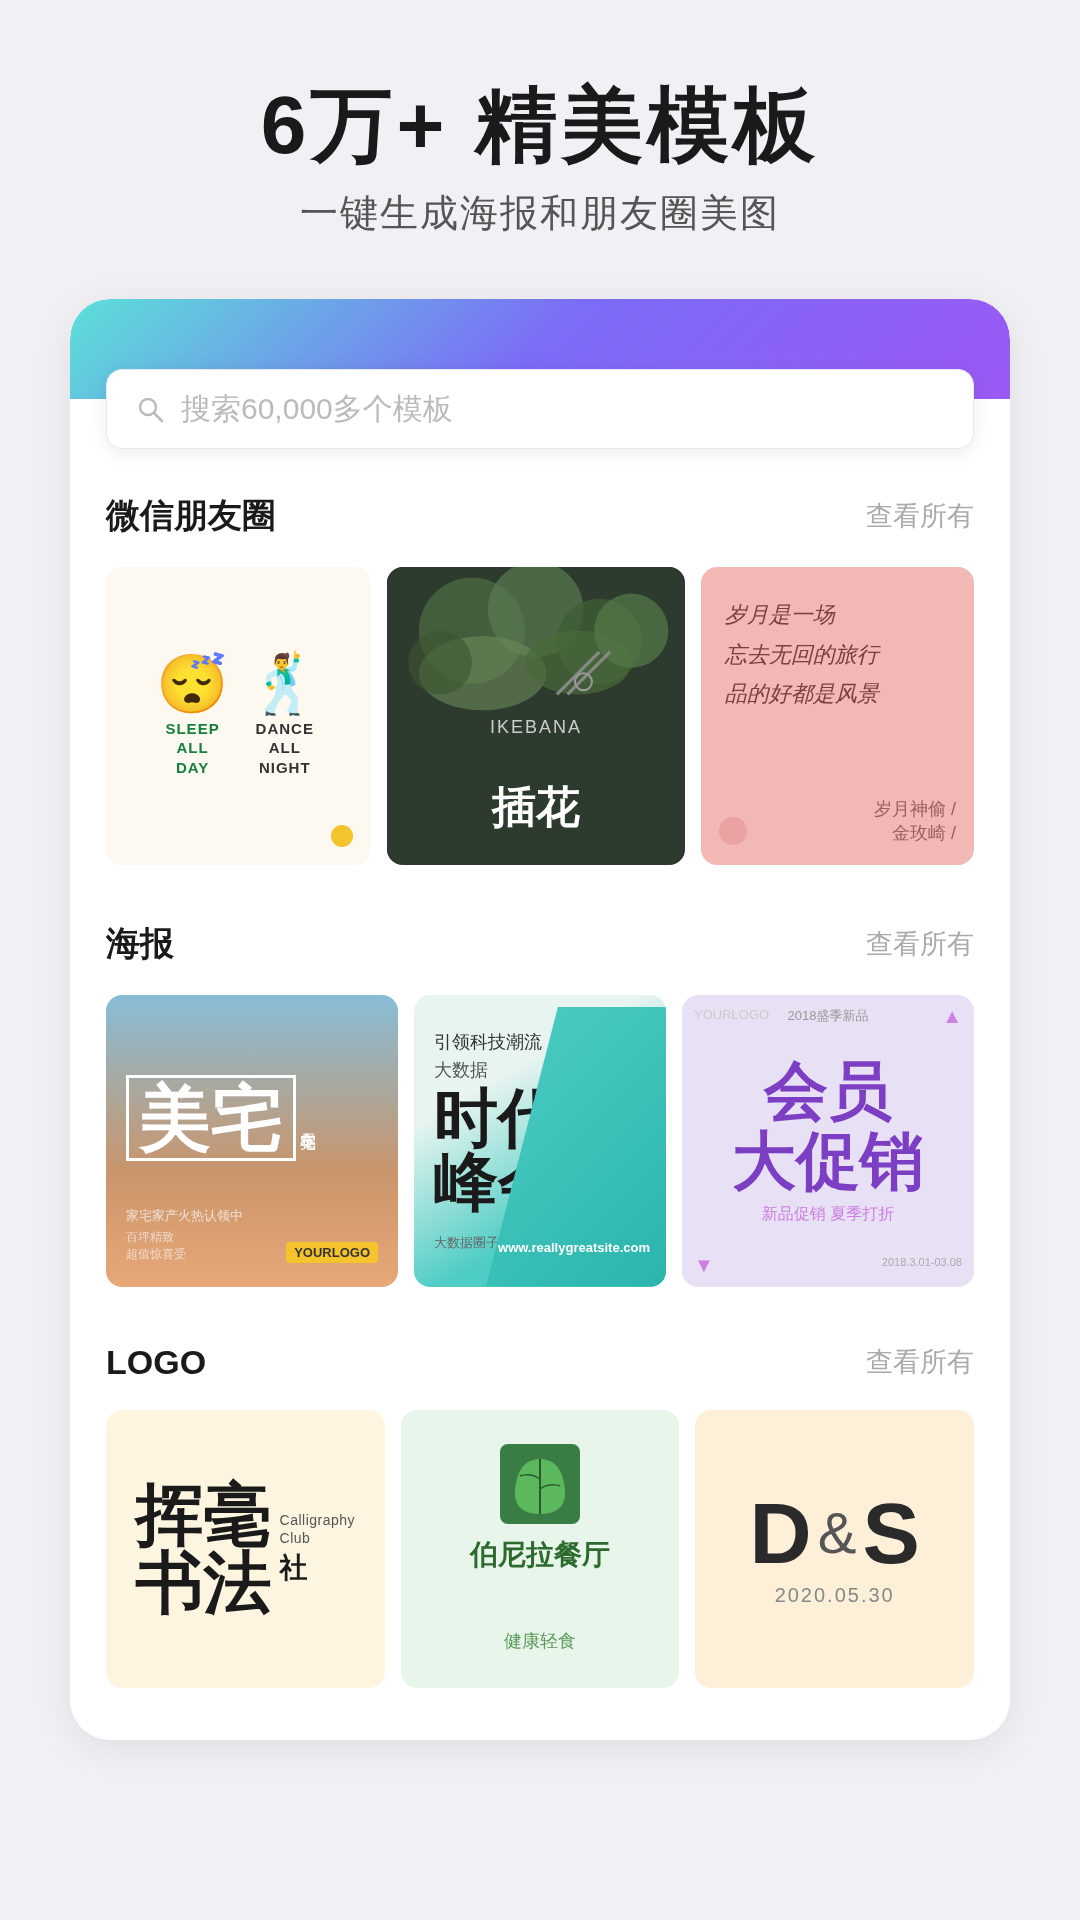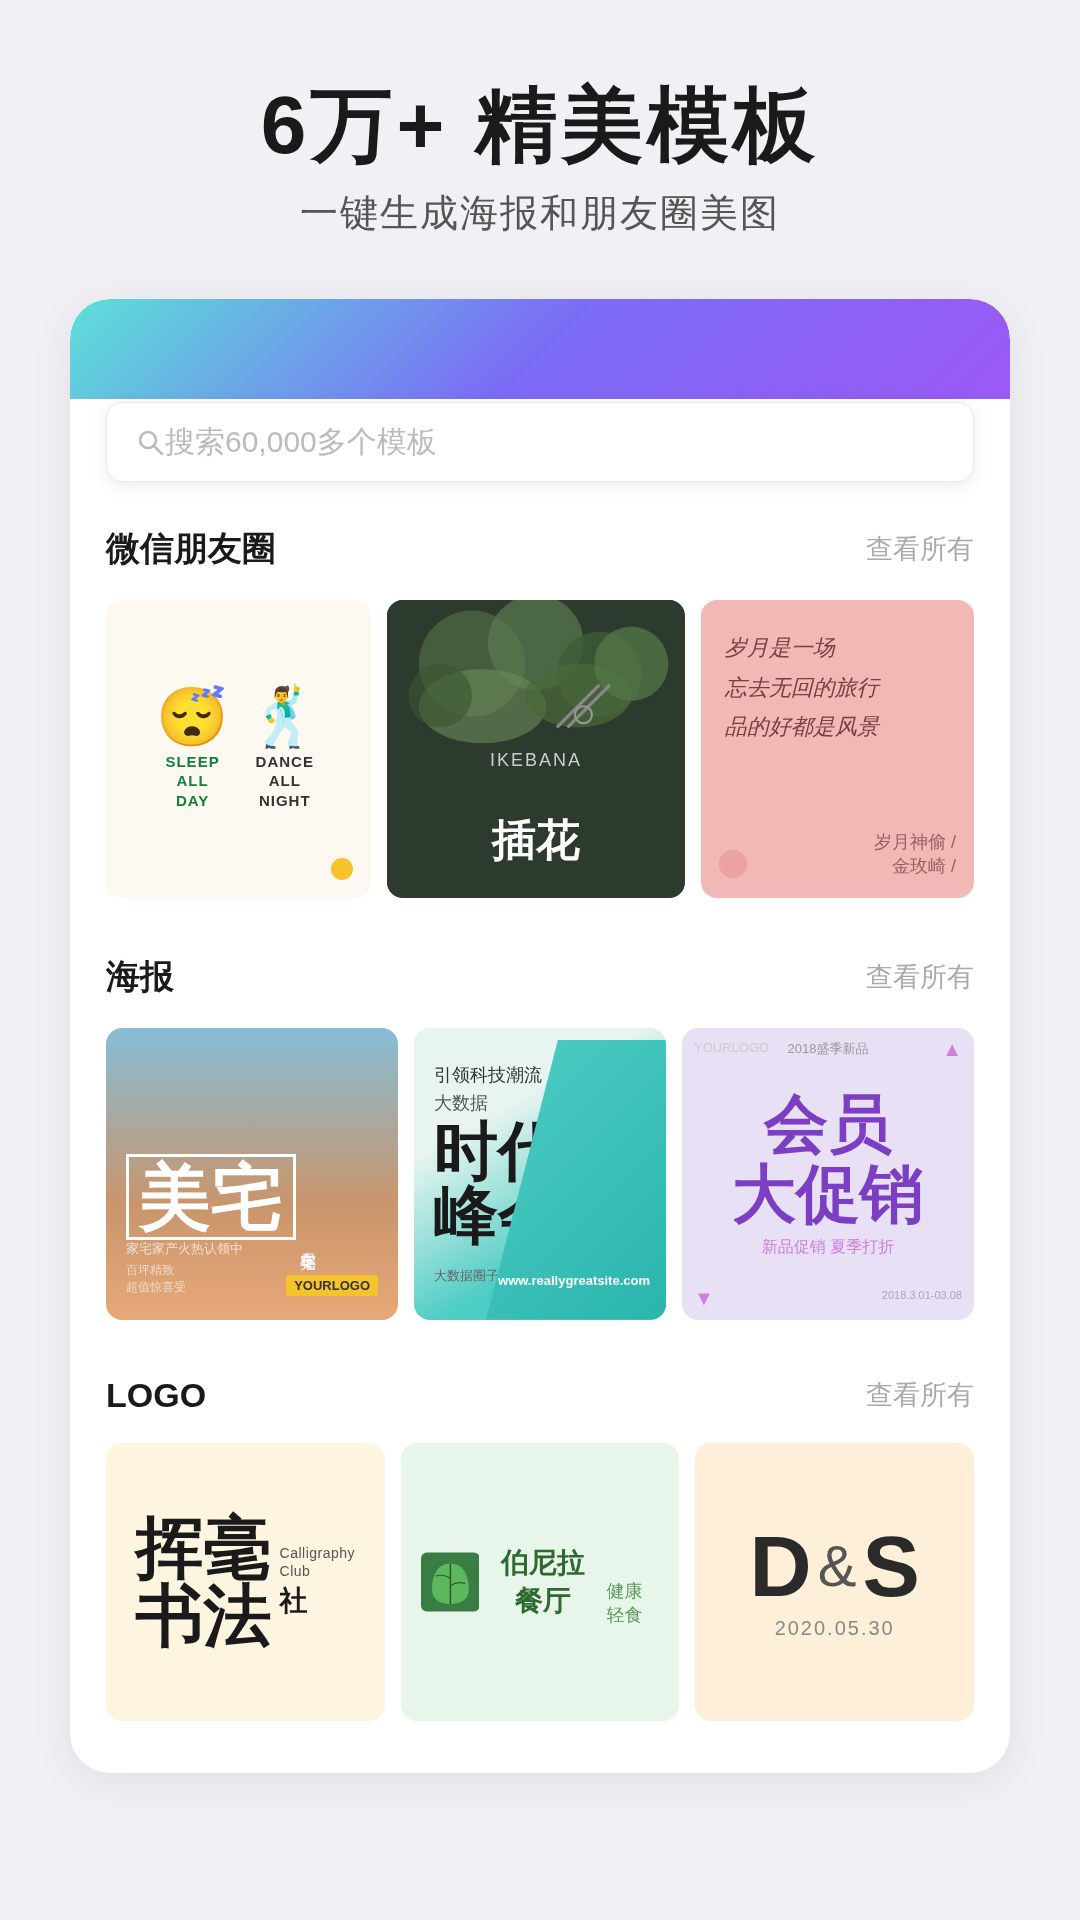--- a/index.html
+++ b/index.html
@@ -63,22 +63,22 @@
     }
     .search-bar {
       width: 100%;
       height: 80px;
       background: #fff;
       border-radius: 16px;
       border: 1.5px solid #e8e8f0;
       display: flex;
       align-items: center;
       padding: 0 28px;
+      gap: 16px;
       box-shadow: 0 4px 20px rgba(0,0,0,0.08);
-      margin-top: 33px;
     }
     .search-icon-svg {
       width: 30px;
       height: 30px;
       flex-shrink: 0;
     }
     .search-placeholder {
       font-size: 30px;
       color: #bbb;
     }
@@ -212,20 +212,21 @@
       display: flex;
       flex-direction: column;
       align-items: center;
       justify-content: center;
       padding: 20px;
     }
 
     .logo-card-2 {
       background: #e8f5ea;
       display: flex;
+      flex-direction: column;
       align-items: center;
       justify-content: center;
       padding: 20px;
       gap: 12px;
     }
     .logo-card-2-icon {
       width: 80px;
       height: 80px;
     }
     .logo-card-2-name {
@@ -346,21 +347,21 @@
   </div>
 
   <div class="section">
     <div class="section-header">
       <span class="section-title">海报</span>
       <span class="section-link">查看所有</span>
     </div>
     <div class="template-grid">
 
       <div class="template-card poster-card-1">
-        <div style="display:flex; align-items:flex-end; flex:1; padding-top:10px;">
+        <div style="display:flex; align-items:center; flex:1; padding-top:10px;">
           <div style="font-size:72px; font-weight:900; color:#fff; border:3px solid #fff; padding:4px 10px; line-height:1;">美宅</div>
           <div style="font-size:16px; color:rgba(255,255,255,0.85); writing-mode:vertical-rl; line-height:1.5; padding-top:4px;">尽美宅在宅宅</div>
         </div>
         <div style="font-size:13px; color:rgba(255,255,255,0.7); margin-bottom:4px;">家宅家产火热认领中</div>
         <div style="display:flex; justify-content:space-between; align-items:flex-end;">
           <div style="font-size:12px; color:rgba(255,255,255,0.6);">百坪精致<br>超值惊喜受</div>
           <div style="background:#f5c42c; color:#333; font-size:13px; font-weight:700; padding:3px 8px; border-radius:3px;">YOURLOGO</div>
         </div>
       </div>
 

